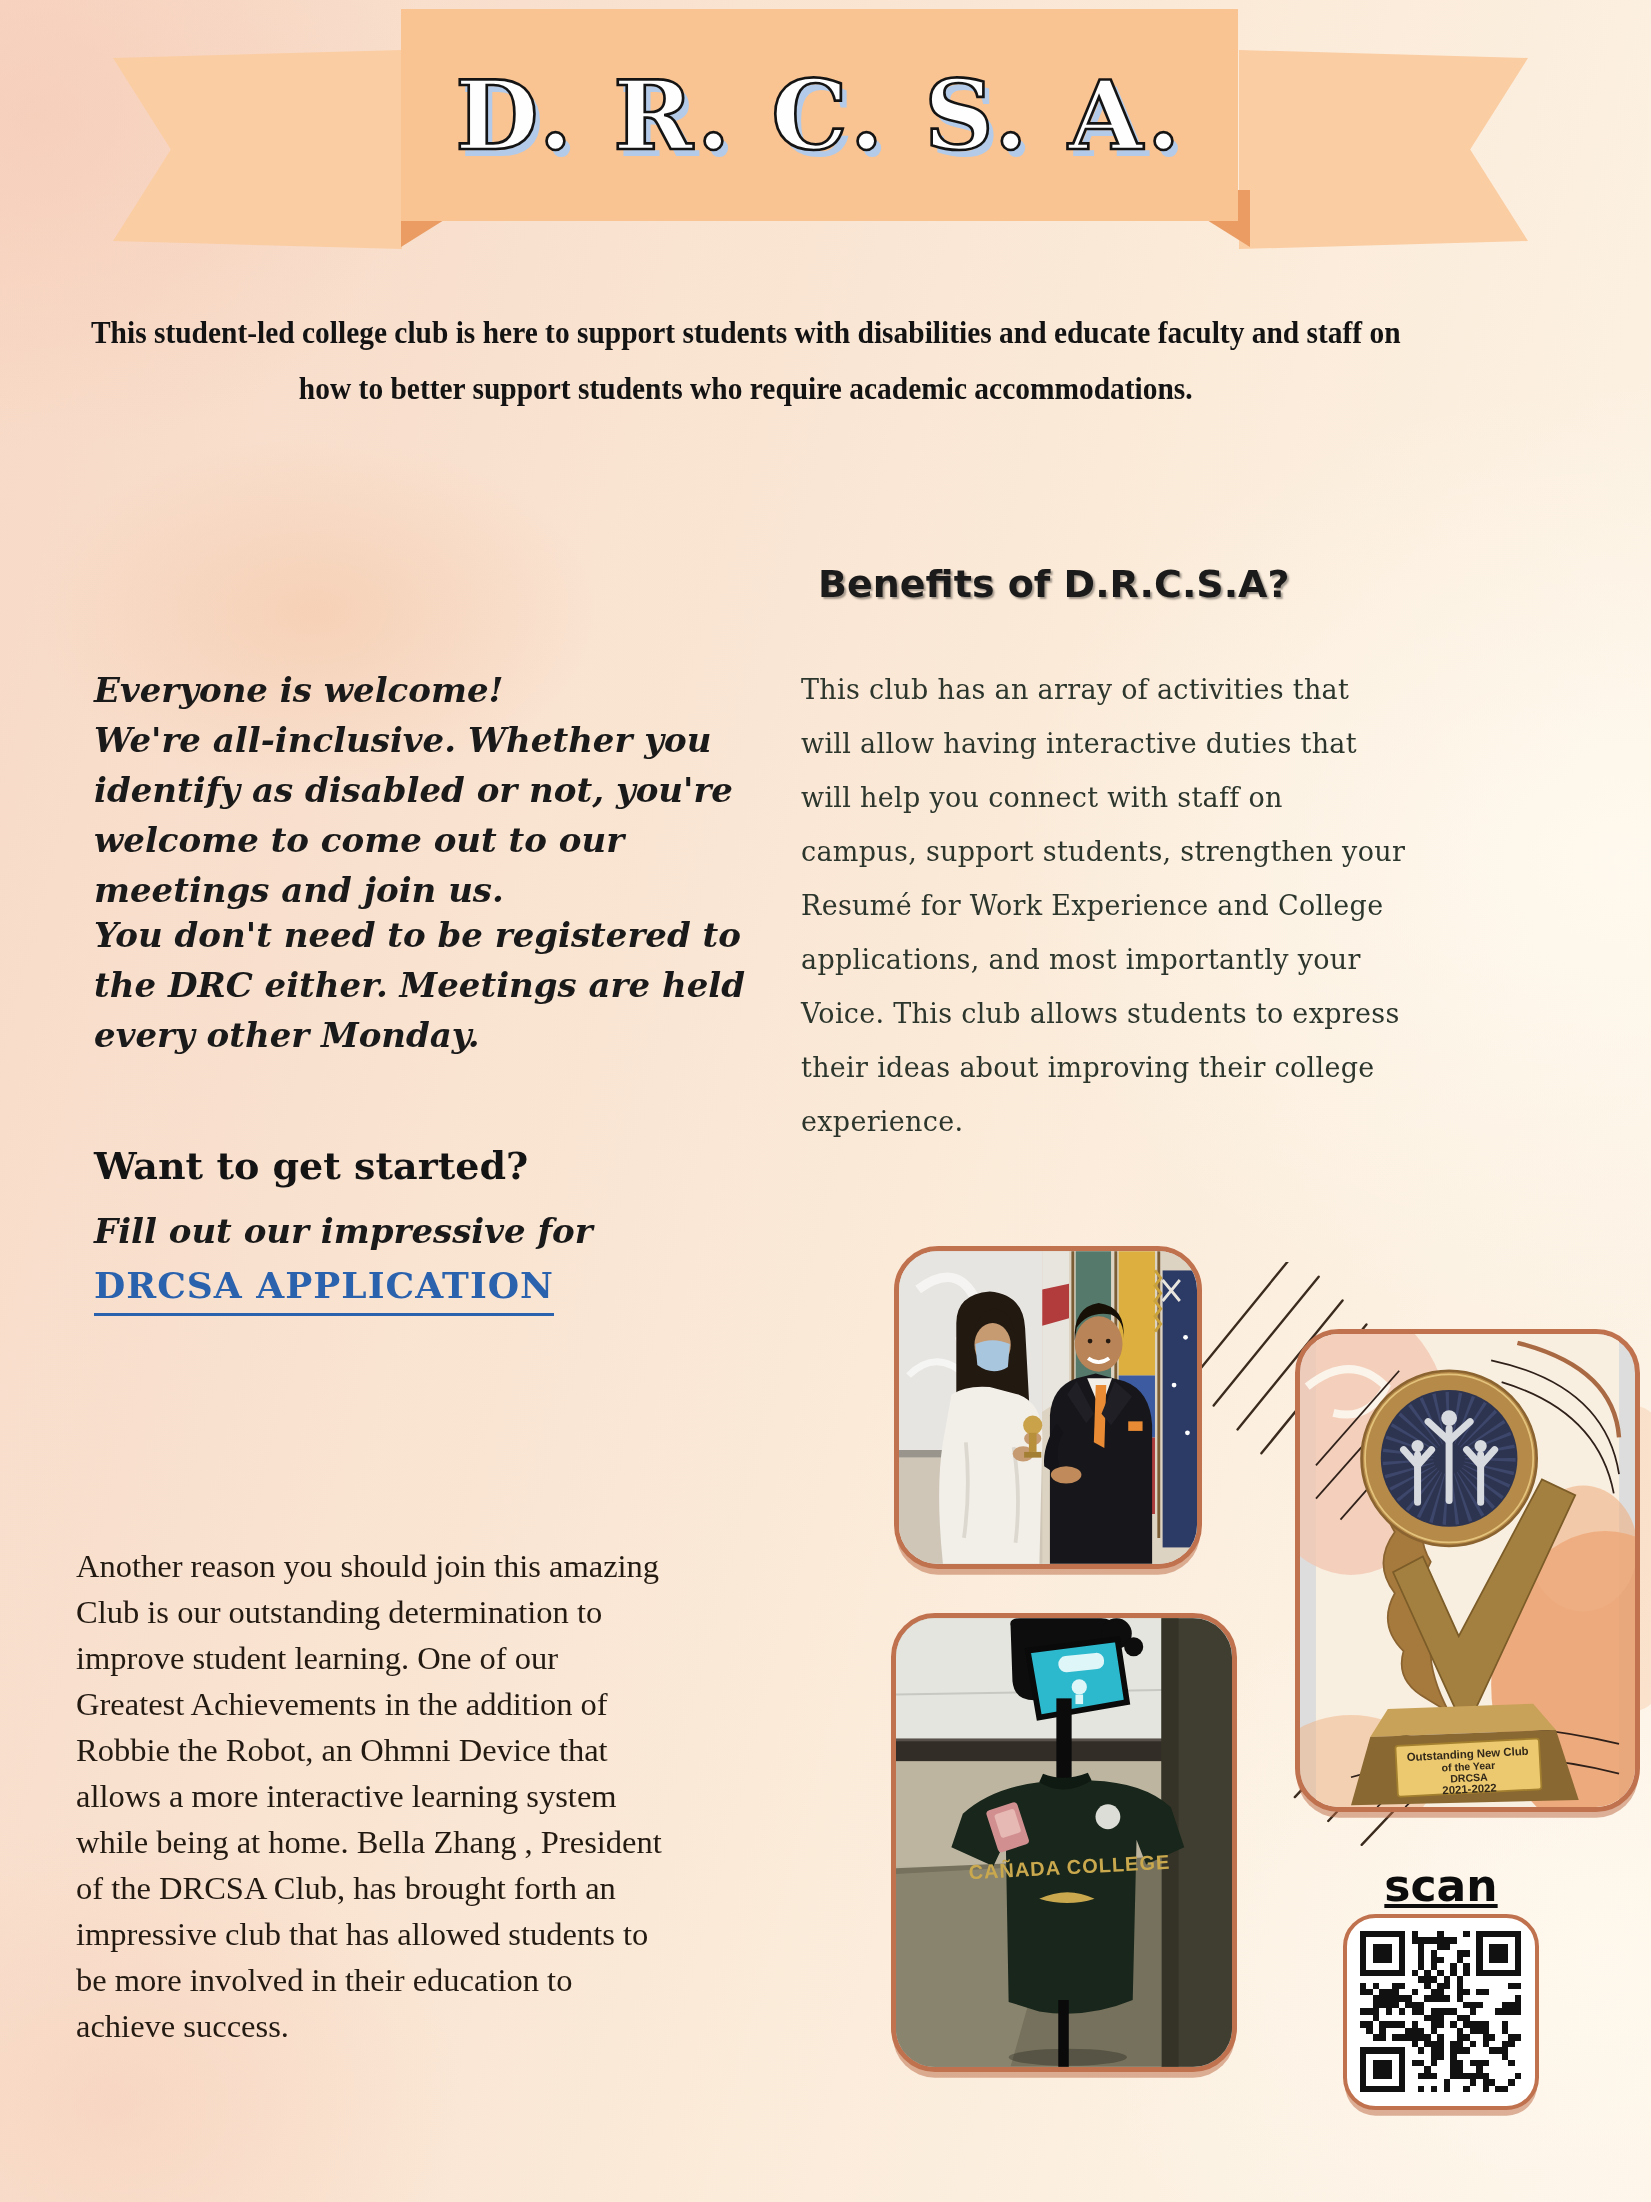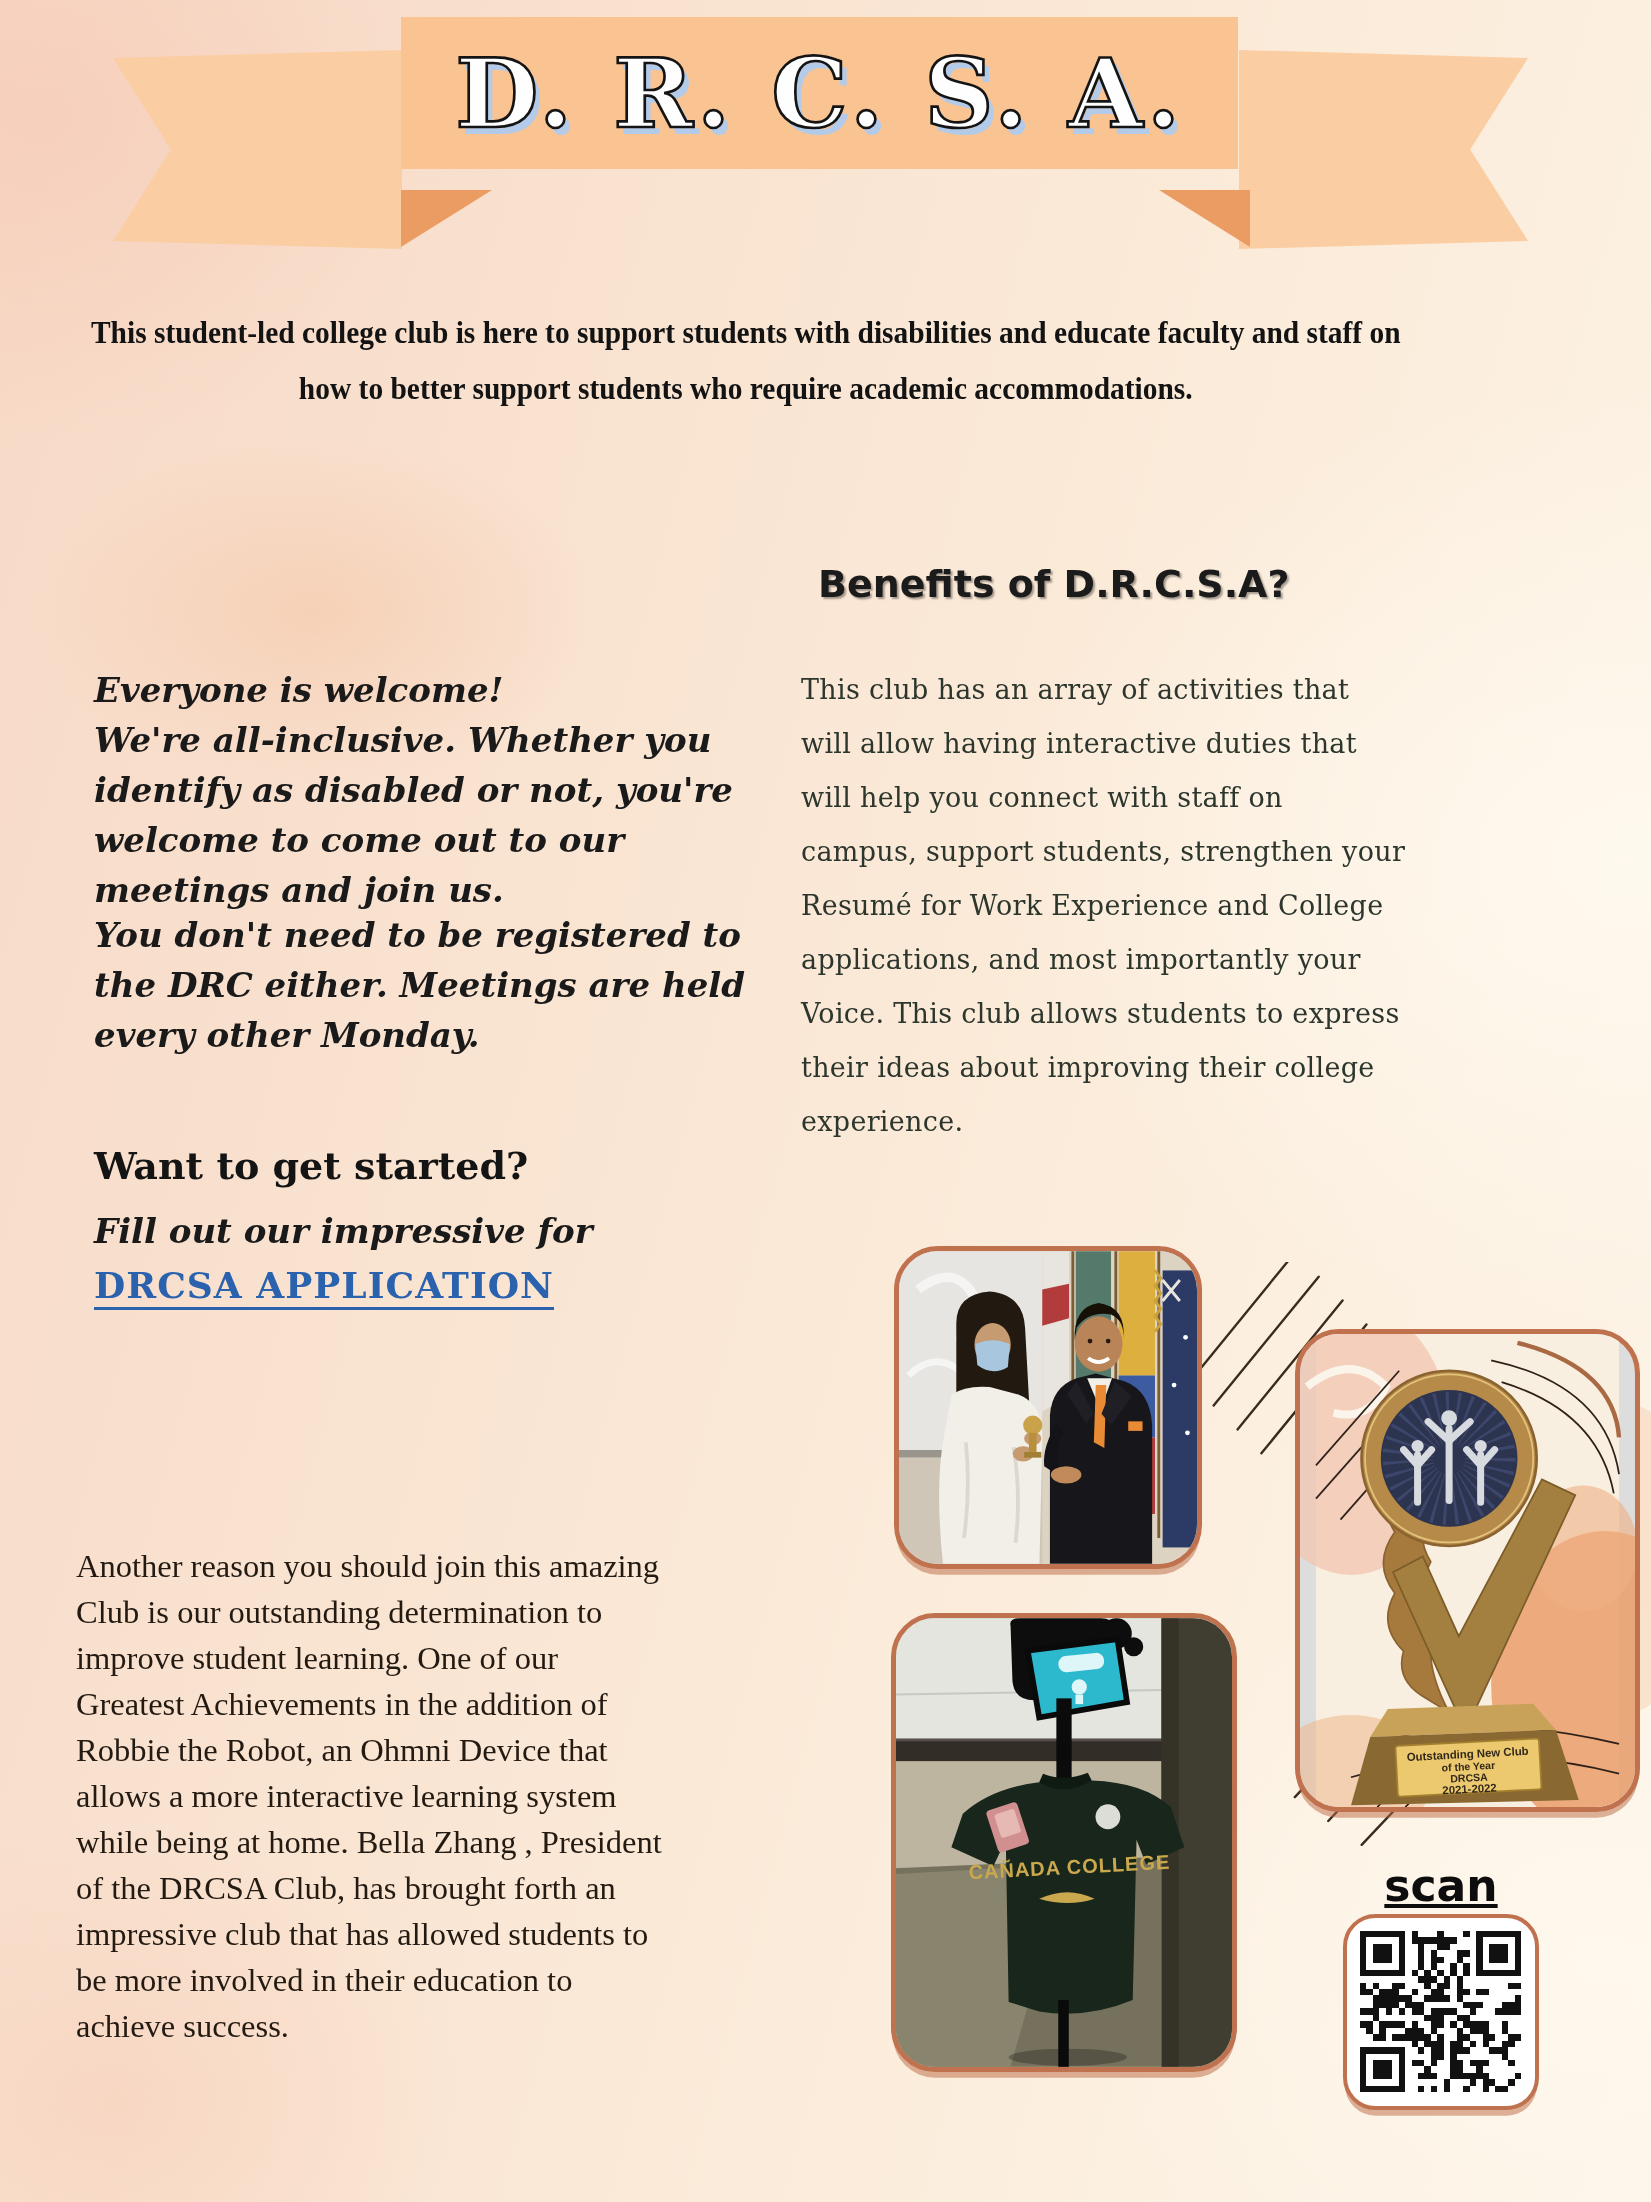--- a/index.html
+++ b/index.html
@@ -9,21 +9,21 @@
     background:
       radial-gradient(401px 249px at 315px 612px, rgba(244,197,165,.55), transparent 70%),
       radial-gradient(574px 478px at 38px 115px, rgba(246,202,182,.65), transparent 70%),
       radial-gradient(497px 401px at 115px 2103px, rgba(246,206,184,.55), transparent 70%),
       radial-gradient(860px 669px at 1625px 860px, rgba(255,250,240,.85), transparent 72%),
       radial-gradient(765px 574px at 1606px 1960px, rgba(255,249,239,.8), transparent 72%),
       linear-gradient(105deg, #f7d9c6 0%, #f9e2d0 30%, #fbead8 55%, #fcf1e2 80%, #fdf4e8 100%);
   }
   .abs{position:absolute;}
   
-  .ribbon-rect{left:401px; top:17px; width:837px; height:152px; background:#f9c392; z-index:3;
+  .ribbon-rect{left:401px; top:9px; width:837px; height:212px; background:#f9c392; z-index:3;
     display:flex; align-items:center; justify-content:center;}
   .ribbon-tail{width:289px; height:199px; top:50px; background:#fbcda3; z-index:1;}
   .tail-left{left:113px; clip-path:polygon(0 4%, 100% 0%, 100% 100%, 0 96%, 20% 50%);}
   .tail-right{left:1239px; clip-path:polygon(0 0, 100% 4%, 80% 50%, 100% 96%, 0 100%);}
   .ribbon-fold{width:91px; height:57px; top:190px; background:#ea9c63; z-index:2;}
   .fold-left{left:401px; clip-path:polygon(0 0, 100% 0, 0 100%);}
   .fold-right{left:1159px; clip-path:polygon(0 0, 100% 0, 100% 100%);}
   .page-title{
     font-family:"DejaVu Serif", serif; font-size:96px; font-weight:bold;
     color:#fefefe; letter-spacing:3.8px;
@@ -50,21 +50,21 @@
     font-family:"DejaVu Serif", serif; font-style:italic; font-weight:600;
     font-size:34px; line-height:50px; color:#1a1a1a; white-space:pre-line;
   }
   .join-p1{left:94px; top:665px;}
   .join-p2{left:94px; top:910px;}
   .getstarted-head{left:94px; top:1143px; font-family:"DejaVu Serif", serif; font-weight:bold;
     font-size:38px; color:#141414;}
   .fill-line{left:94px; top:1206px;}
   .app-link{left:94px; top:1264px; font-family:"DejaVu Serif", serif; font-weight:bold;
     font-size:36px; letter-spacing:1px; color:#2a62ae;
-    border-bottom:3.8px solid #2a62ae; padding-bottom:1px; cursor:pointer; white-space:nowrap;}
+    border-bottom:3.8px solid #2a62ae; padding-bottom:7px; cursor:pointer; white-space:nowrap;}
   .benefits-body{left:801px; top:663px; font-family:"DejaVu Serif", serif;
     font-size:27px; line-height:54px; color:#2c362d; white-space:pre-line; letter-spacing:0.3px;}
   .award-head{left:76px; top:1439px; font-size:53px; color:#0f0f0f;}
   .award-body{left:76px; top:1543px; font-family:"Liberation Serif", serif;
     font-size:32.5px; line-height:46px; color:#231a12; white-space:pre-line;}
   
   .card{border:5.7px solid #c0714e; border-radius:44px; overflow:hidden; background:#ddd;
     box-shadow:0 7.6px 0 -1.9px rgba(186,104,66,.5); z-index:2;}
   .people-card{left:894px; top:1246px; width:298px; height:313px;}
   .trophy-card{left:1295px; top:1329px; width:335px; height:473px;}

